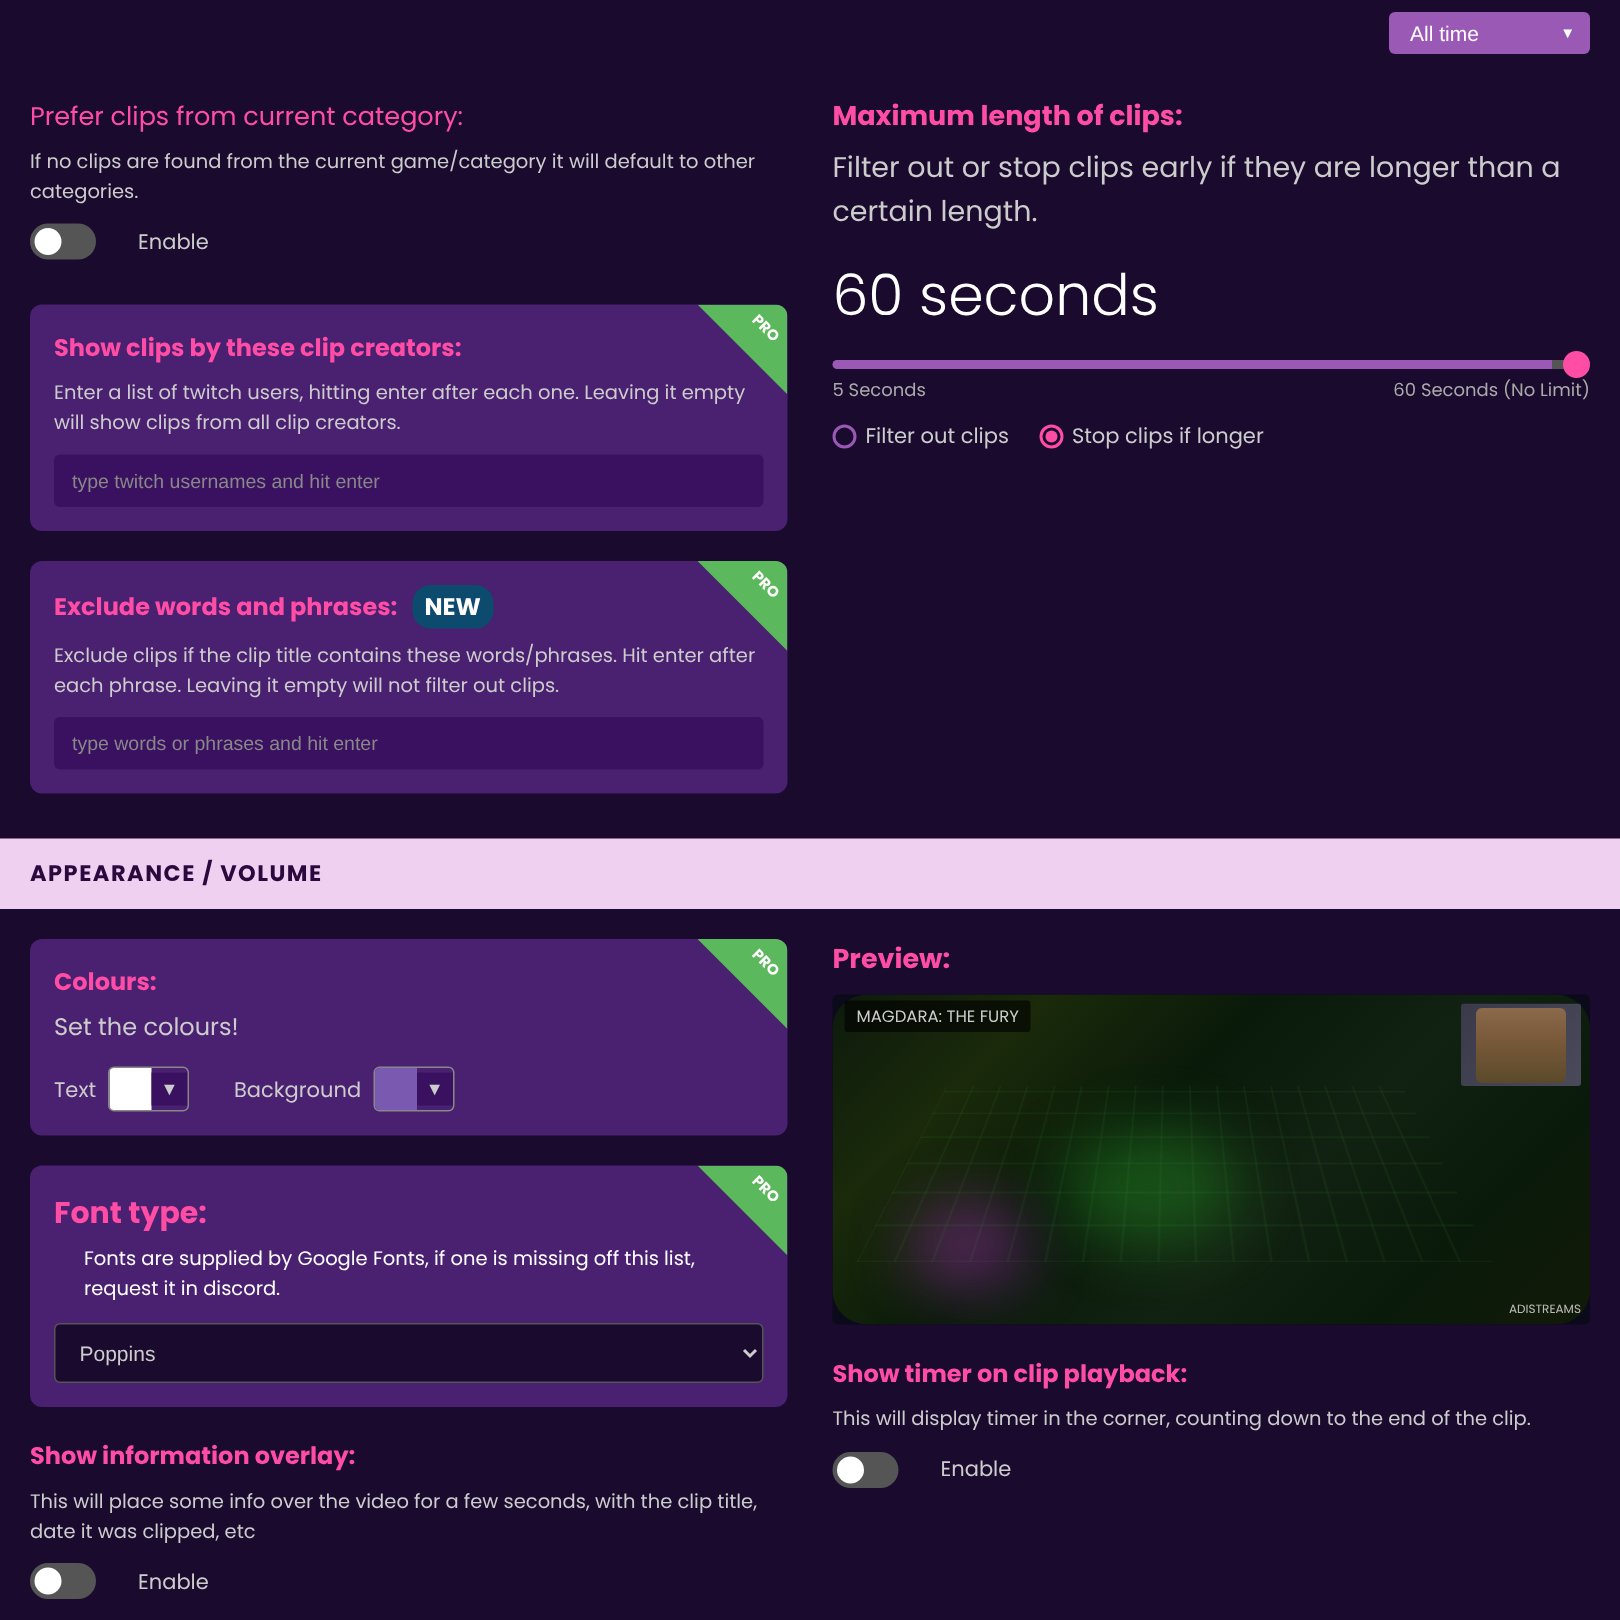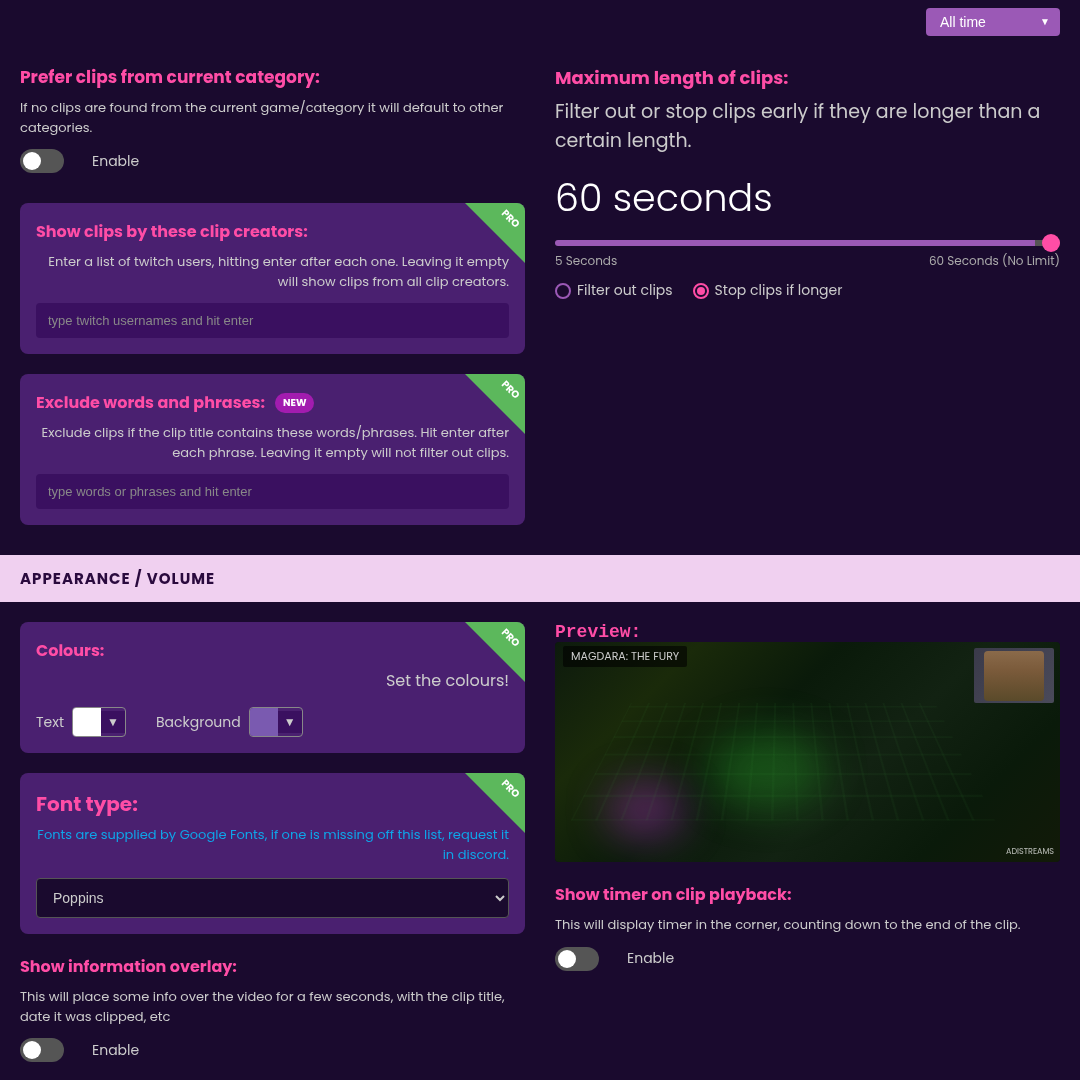--- a/index.html
+++ b/index.html
@@ -35,21 +35,21 @@
     }
 
     
     .prefer-clips-section {
       padding: 0 0 10px 0;
     }
 
     .prefer-clips-section h3 {
       color: #ff4da6;
       font-size: 17px;
-      font-weight: bold;
+      font-weight: normal;
       margin-bottom: 8px;
     }
 
     .prefer-clips-section p {
       color: #cccccc;
       font-size: 13px;
       line-height: 1.5;
       margin-bottom: 12px;
     }
 
@@ -149,34 +149,33 @@
       color: #ff4da6;
       font-size: 16px;
       font-weight: bold;
       margin-bottom: 8px;
       display: flex;
       align-items: center;
       gap: 10px;
     }
 
     .new-badge {
-      background-color: #a21caf;
+      background-color: #0c4a6e;
       color: white;
-      font-size: 10px;
+      font-size: 16px;
       font-weight: bold;
       padding: 2px 8px;
       border-radius: 12px;
     }
 
     .pro-card p {
       color: #cccccc;
       font-size: 13px;
       line-height: 1.5;
       margin-bottom: 12px;
-      text-align: right;
     }
 
     .pro-card input[type="text"] {
       width: 100%;
       background-color: #3a1060;
       border: none;
       border-radius: 4px;
       padding: 10px 12px;
       color: #888;
       font-size: 13px;
@@ -391,23 +390,24 @@
     }
 
     .font-card h3 {
       color: #ff4da6;
       font-size: 20px;
       font-weight: bold;
       margin-bottom: 6px;
     }
 
     .font-card p {
-      color: #0ea5e9;
+      color: #ffffff;
       font-size: 13px;
       margin-bottom: 14px;
+      margin-left: 20px;
     }
 
     .font-select {
       width: 100%;
       background-color: #1a0a2e;
       border: 1px solid #555;
       border-radius: 4px;
       padding: 10px 12px;
       color: #cccccc;
       font-size: 14px;
@@ -436,38 +436,39 @@
 
     
     .preview-section {
       flex-direction: column;
     }
 
     .preview-section h3 {
       color: #ff4da6;
       font-size: 18px;
       font-weight: bold;
-      font-family: Liberation Mono, monospace;
+      margin-bottom: 10px;
     }
 
     .preview-image {
       width: 100%;
       height: 220px;
       background-color: #0a0a1a;
       border-radius: 4px;
       position: relative;
       overflow: hidden;
     }
 
     
     .game-bg {
       width: 100%;
       height: 100%;
       background: linear-gradient(135deg, #0d1a0d 0%, #1a2a0a 20%, #0a1a0a 40%, #122212 60%, #0a1a0a 80%, #121a08 100%);
       position: relative;
+      border-radius: 23px;
     }
 
     .game-overlay-top {
       position: absolute;
       top: 0;
       left: 0;
       right: 0;
       padding: 4px 8px;
       display: flex;
       justify-content: space-between;

